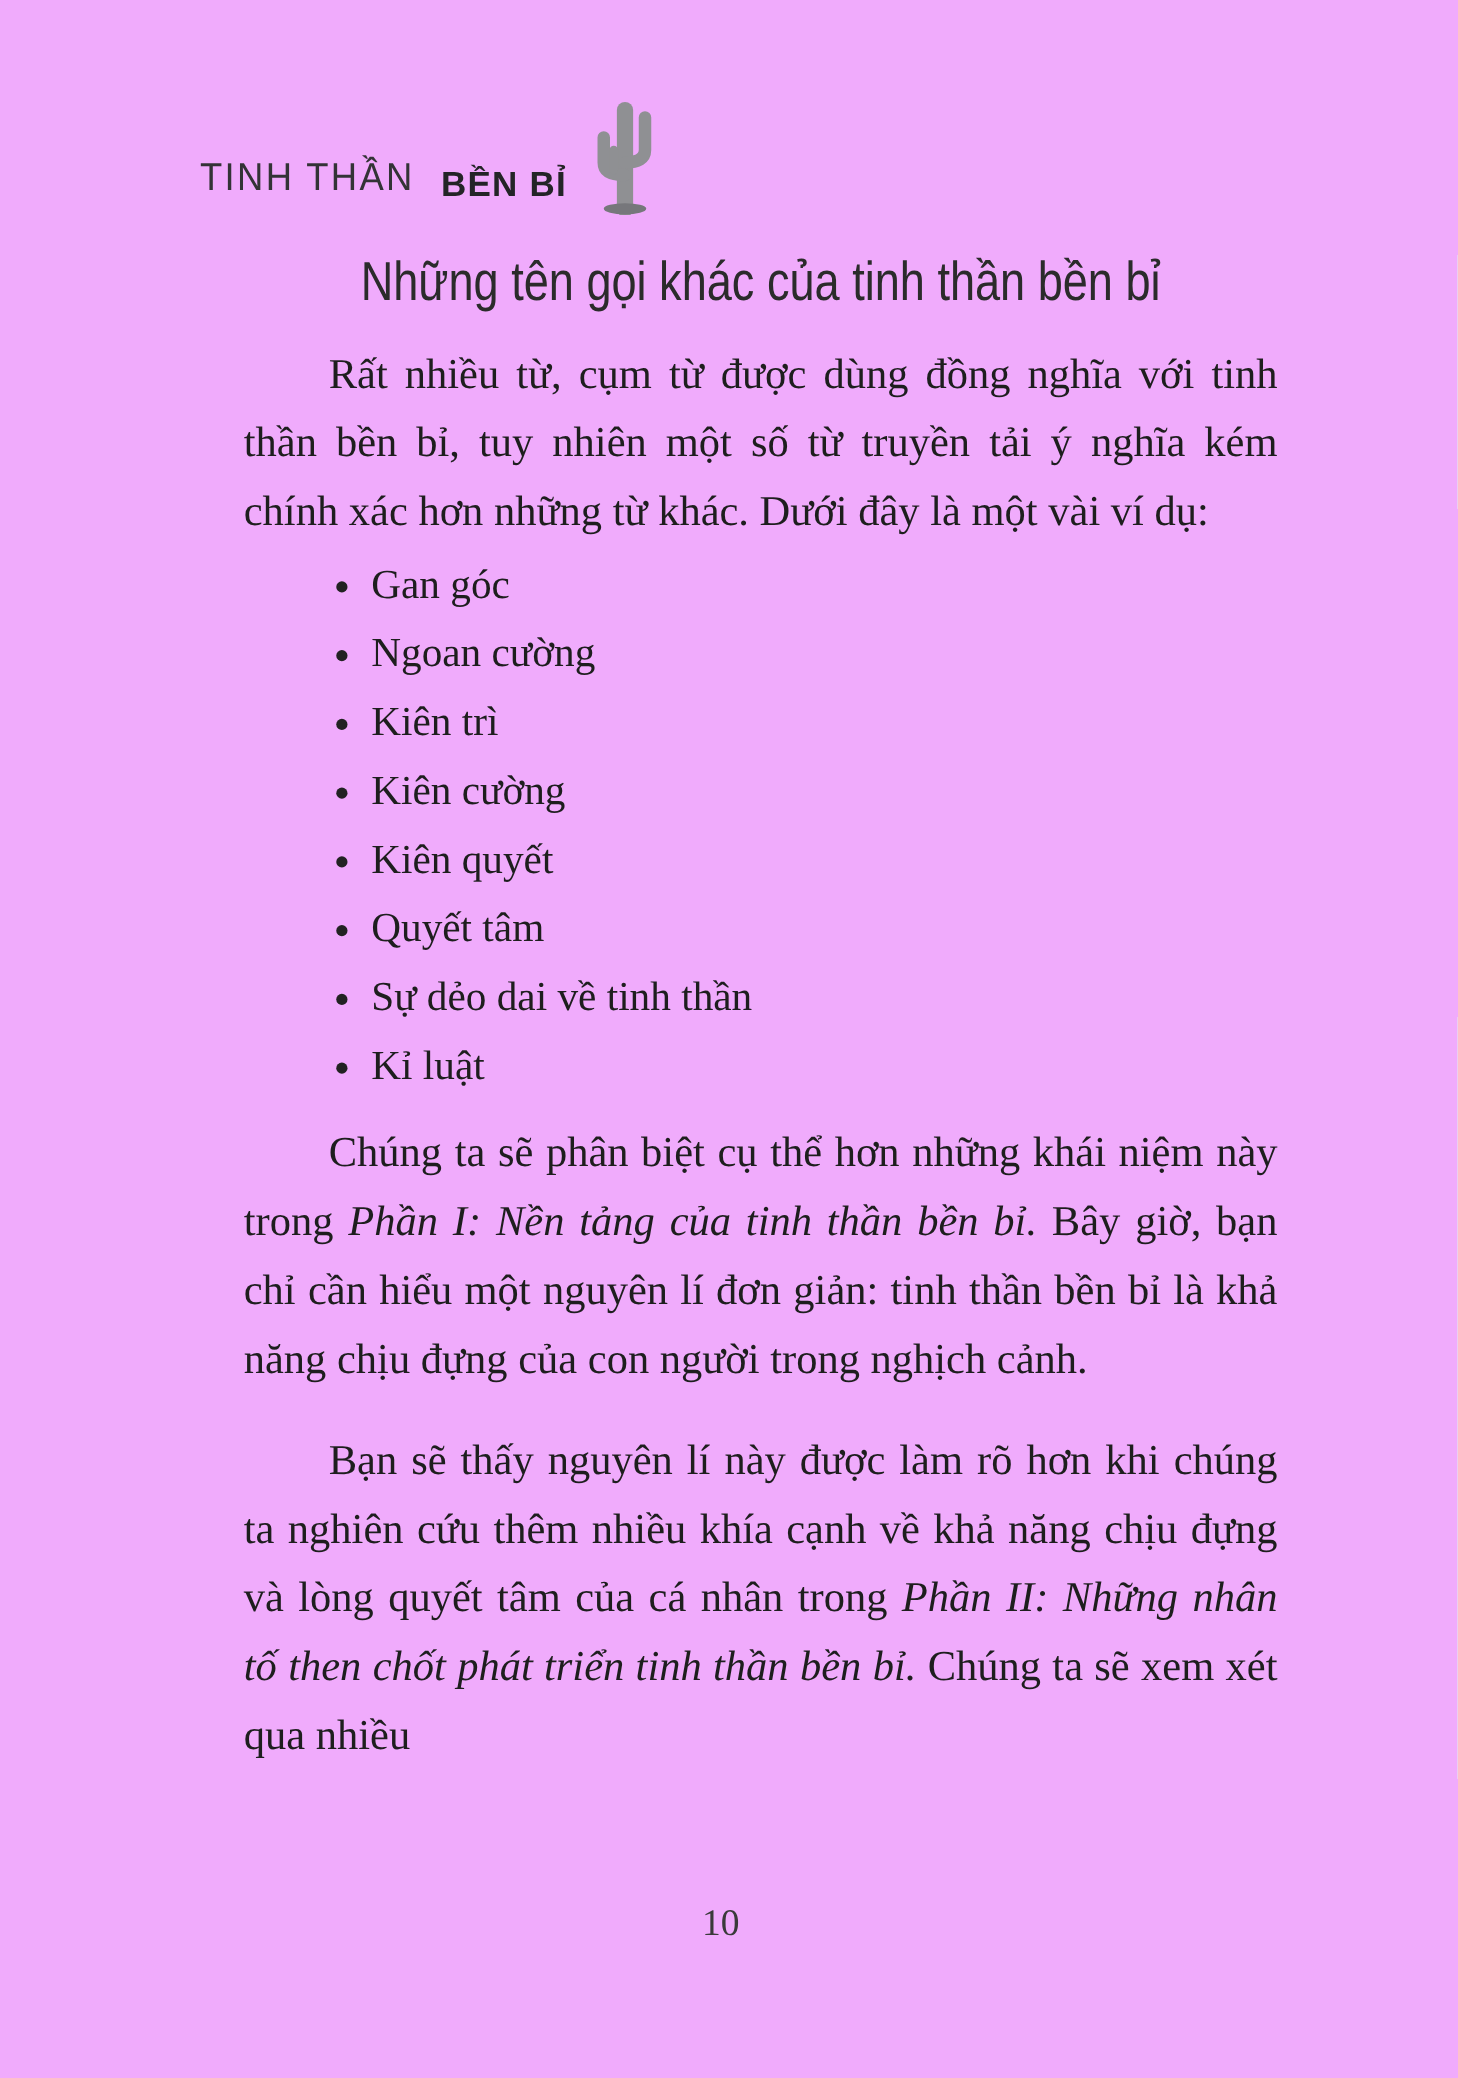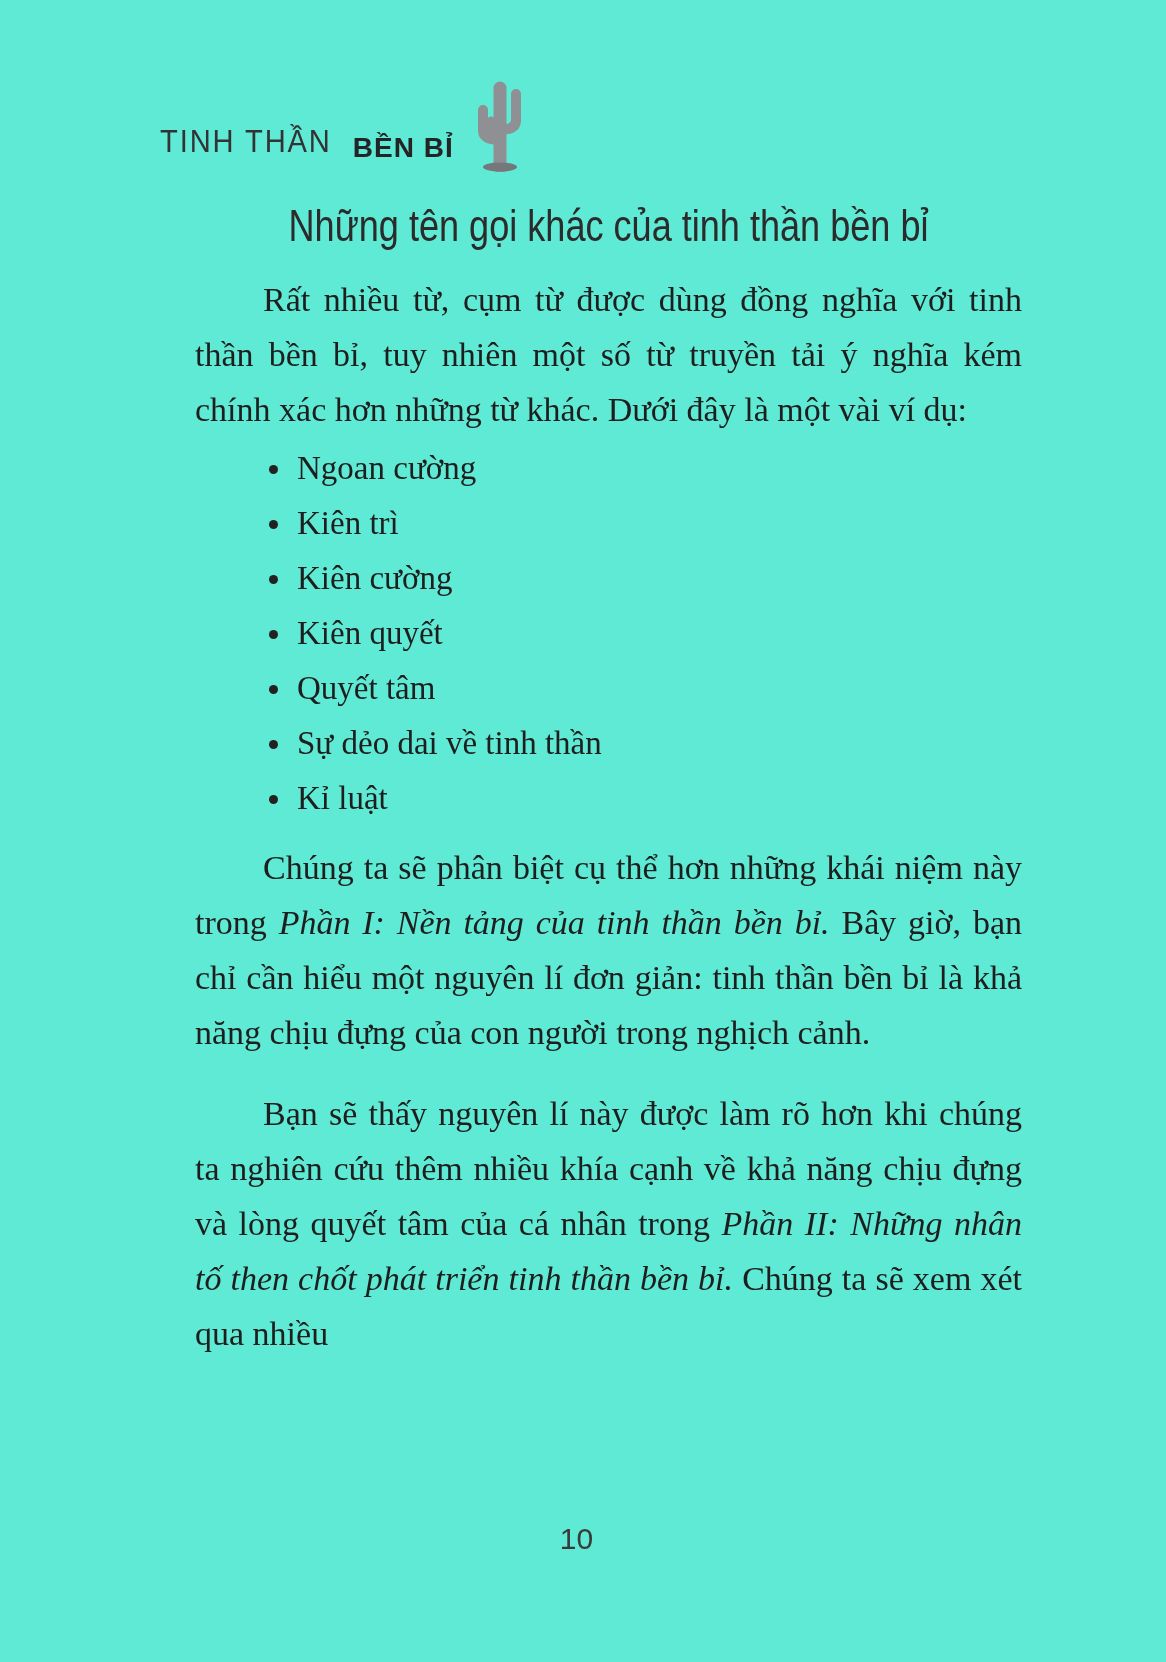--- a/index.html
+++ b/index.html
@@ -1,20 +1,20 @@
 <!DOCTYPE html>
 <html><head>
 <meta charset="utf-8">
 <style>
   html,body{margin:0;padding:0;background:#e9e9e9;}
   .page{
     position:relative;
     width:1166px;height:1662px;
     margin:0 auto;
-    background:#5eead4;
+    background:#f0abfc;
     font-family:"Liberation Serif","DejaVu Serif",serif;
     color:#1e1e1e;
     overflow:hidden;
   }
   
   .brand{
     position:absolute;top:82px;left:160px;
     display:flex;align-items:flex-end;
     height:90px;
   }
@@ -80,21 +80,21 @@
     position:absolute;
     left:74px;top:24px;
     width:9px;height:9px;border-radius:50%;
     background:#222;
   }
   
   .folio{
     position:absolute;
     top:1522px;left:163px;width:827px;
     text-align:center;
-    font-family:Liberation Sans, sans-serif;
+    font-family:Liberation Serif, serif;
     font-size:30px;
     color:#3a3a3a;
   }
 </style>
 </head>
 <body>
 
 <div class="page">
 
   <div class="brand">
@@ -111,20 +111,21 @@
     </svg>
   </div>
 
   <div class="content">
 
     <h1 class="section-heading">Những tên gọi khác của tinh thần bền bỉ</h1>
 
     <p class="body-para"><span>Rất nhiều từ, cụm từ được dùng đồng nghĩa với tinh thần bền bỉ, tuy nhiên một số từ truyền tải ý nghĩa kém chính xác hơn những từ khác. Dưới đây là một vài ví dụ:</span></p>
 
     <ul class="synonyms">
+      <li><span class="dot"></span><span>Gan góc</span></li>
       <li><span class="dot"></span><span>Ngoan cường</span></li>
       <li><span class="dot"></span><span>Kiên trì</span></li>
       <li><span class="dot"></span><span>Kiên cường</span></li>
       <li><span class="dot"></span><span>Kiên quyết</span></li>
       <li><span class="dot"></span><span>Quyết tâm</span></li>
       <li><span class="dot"></span><span>Sự dẻo dai về tinh thần</span></li>
       <li><span class="dot"></span><span>Kỉ luật</span></li>
     </ul>
 
     <p class="body-para no-gap"><span>Chúng ta sẽ phân biệt cụ thể hơn những khái niệm này trong </span><em>Phần I: Nền tảng của tinh thần bền bỉ.</em><span> Bây giờ, bạn chỉ cần hiểu một nguyên lí đơn giản: tinh thần bền bỉ là khả năng chịu đựng của con người trong nghịch cảnh.</span></p>

